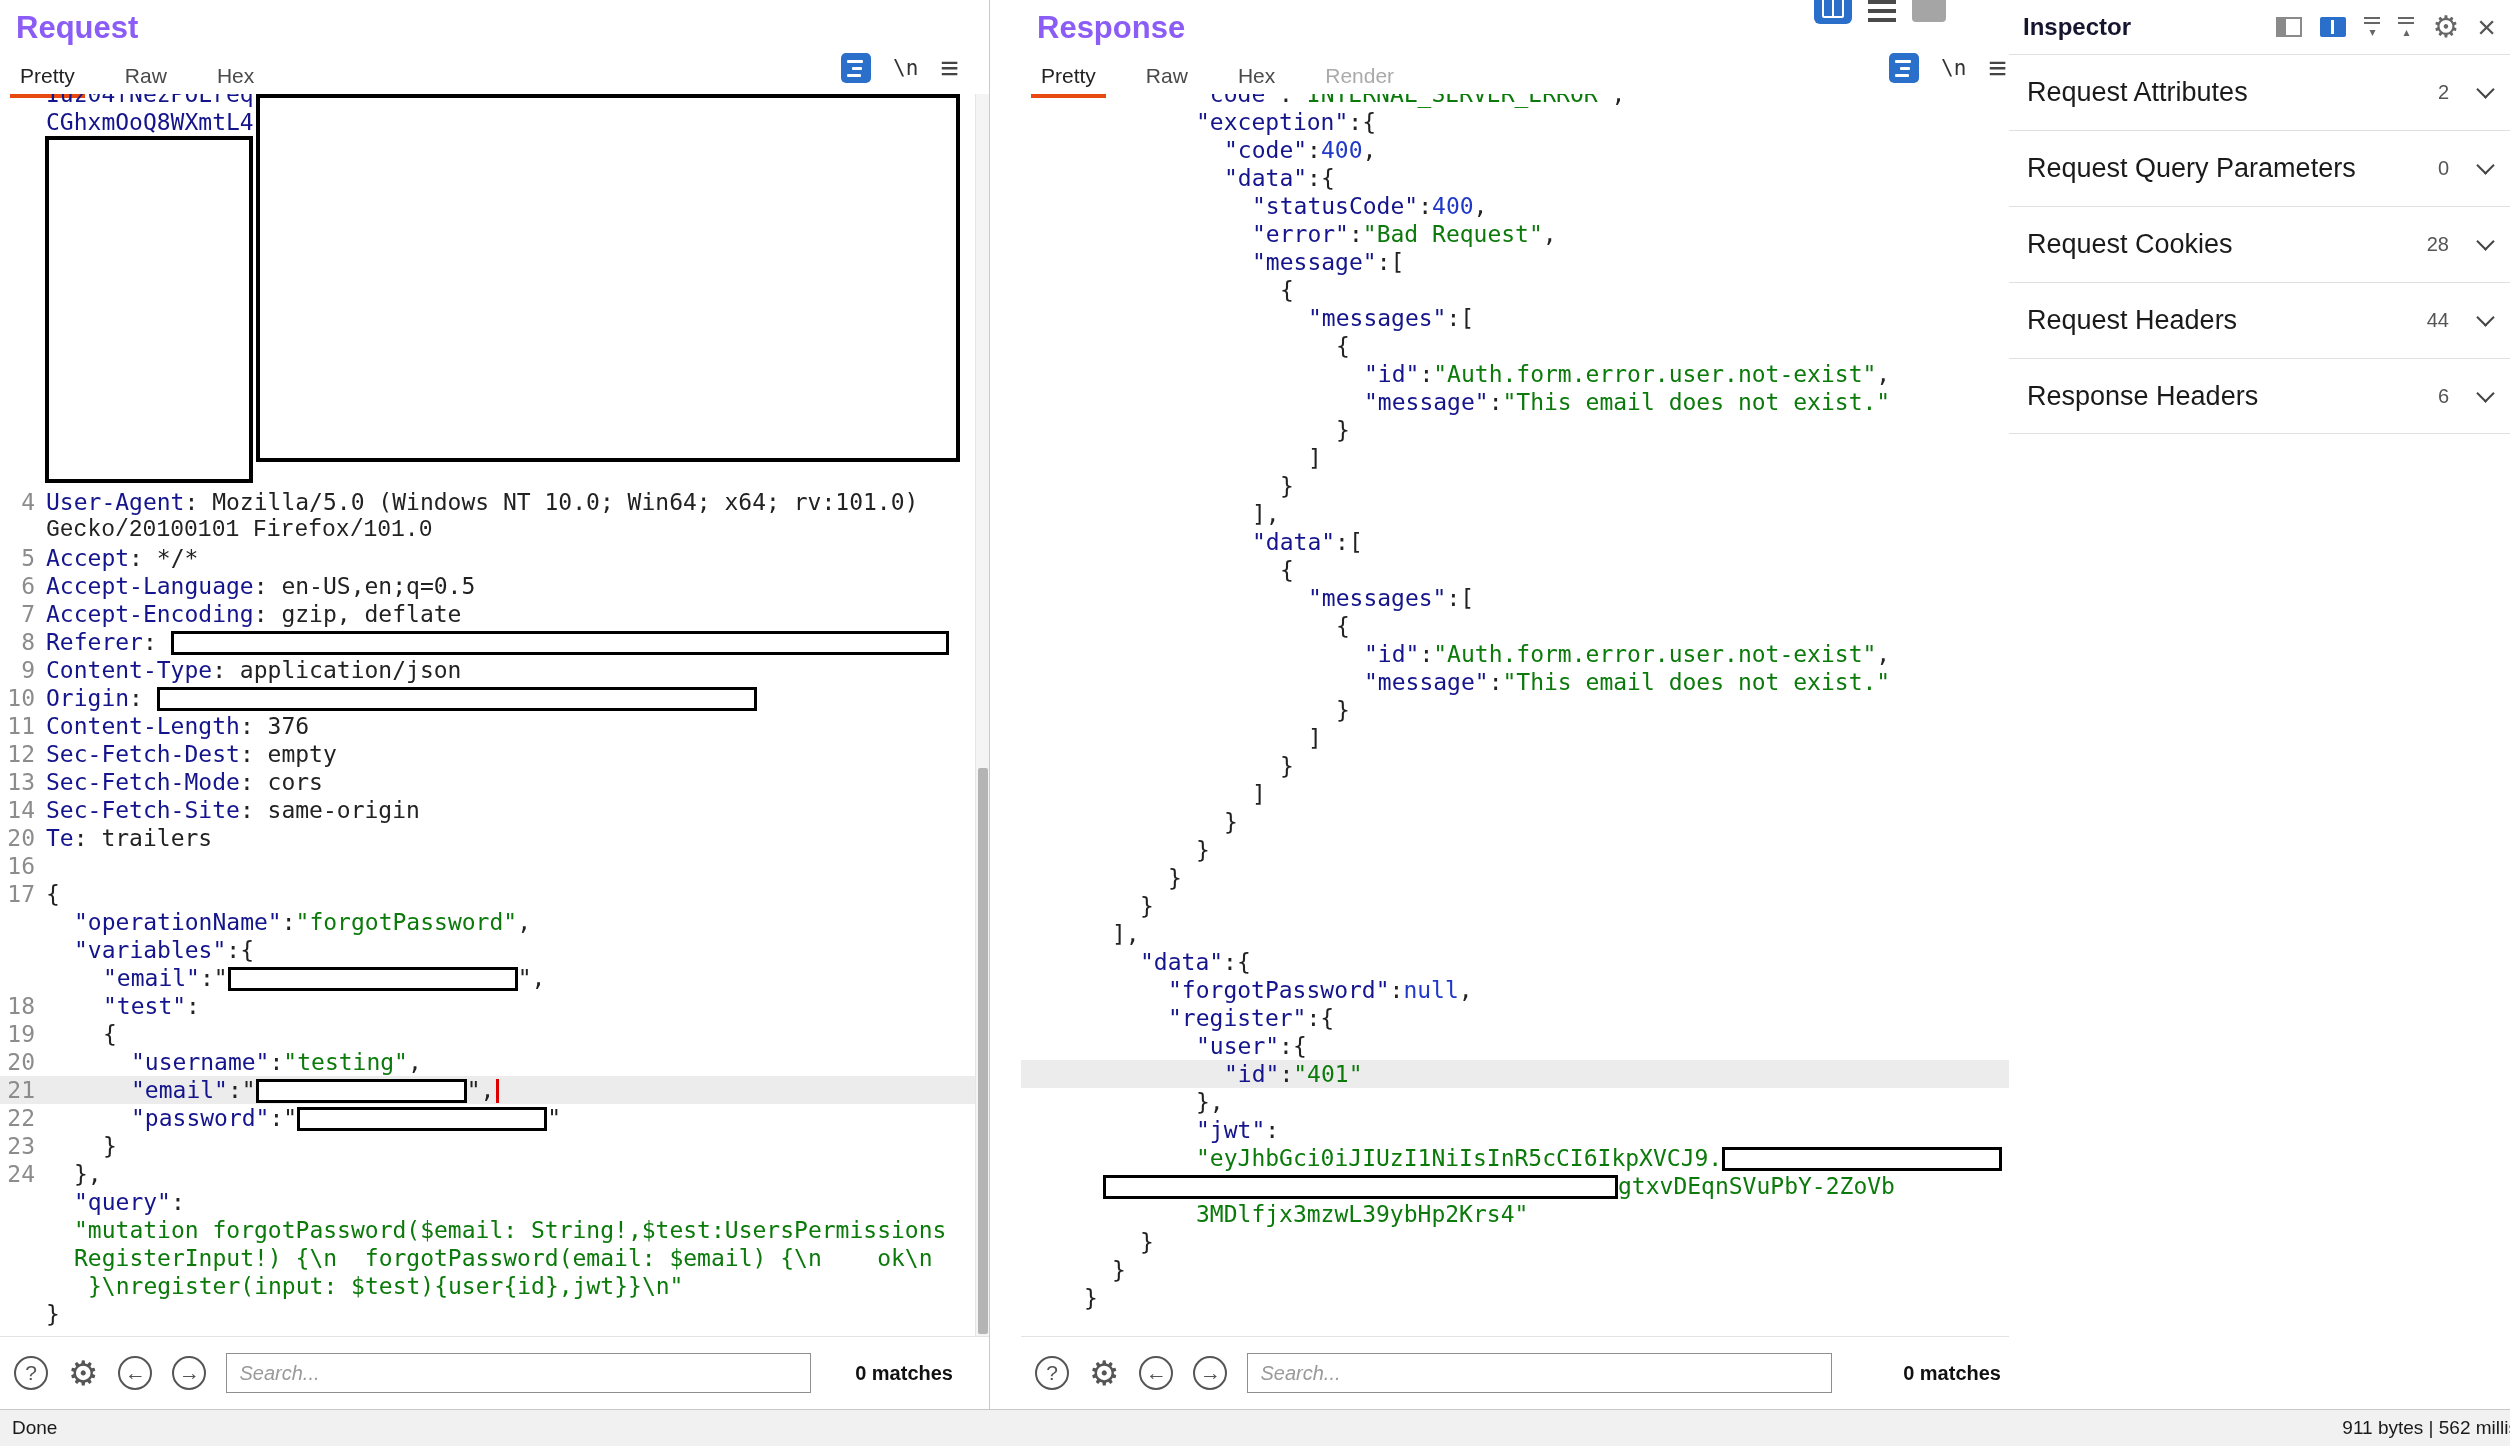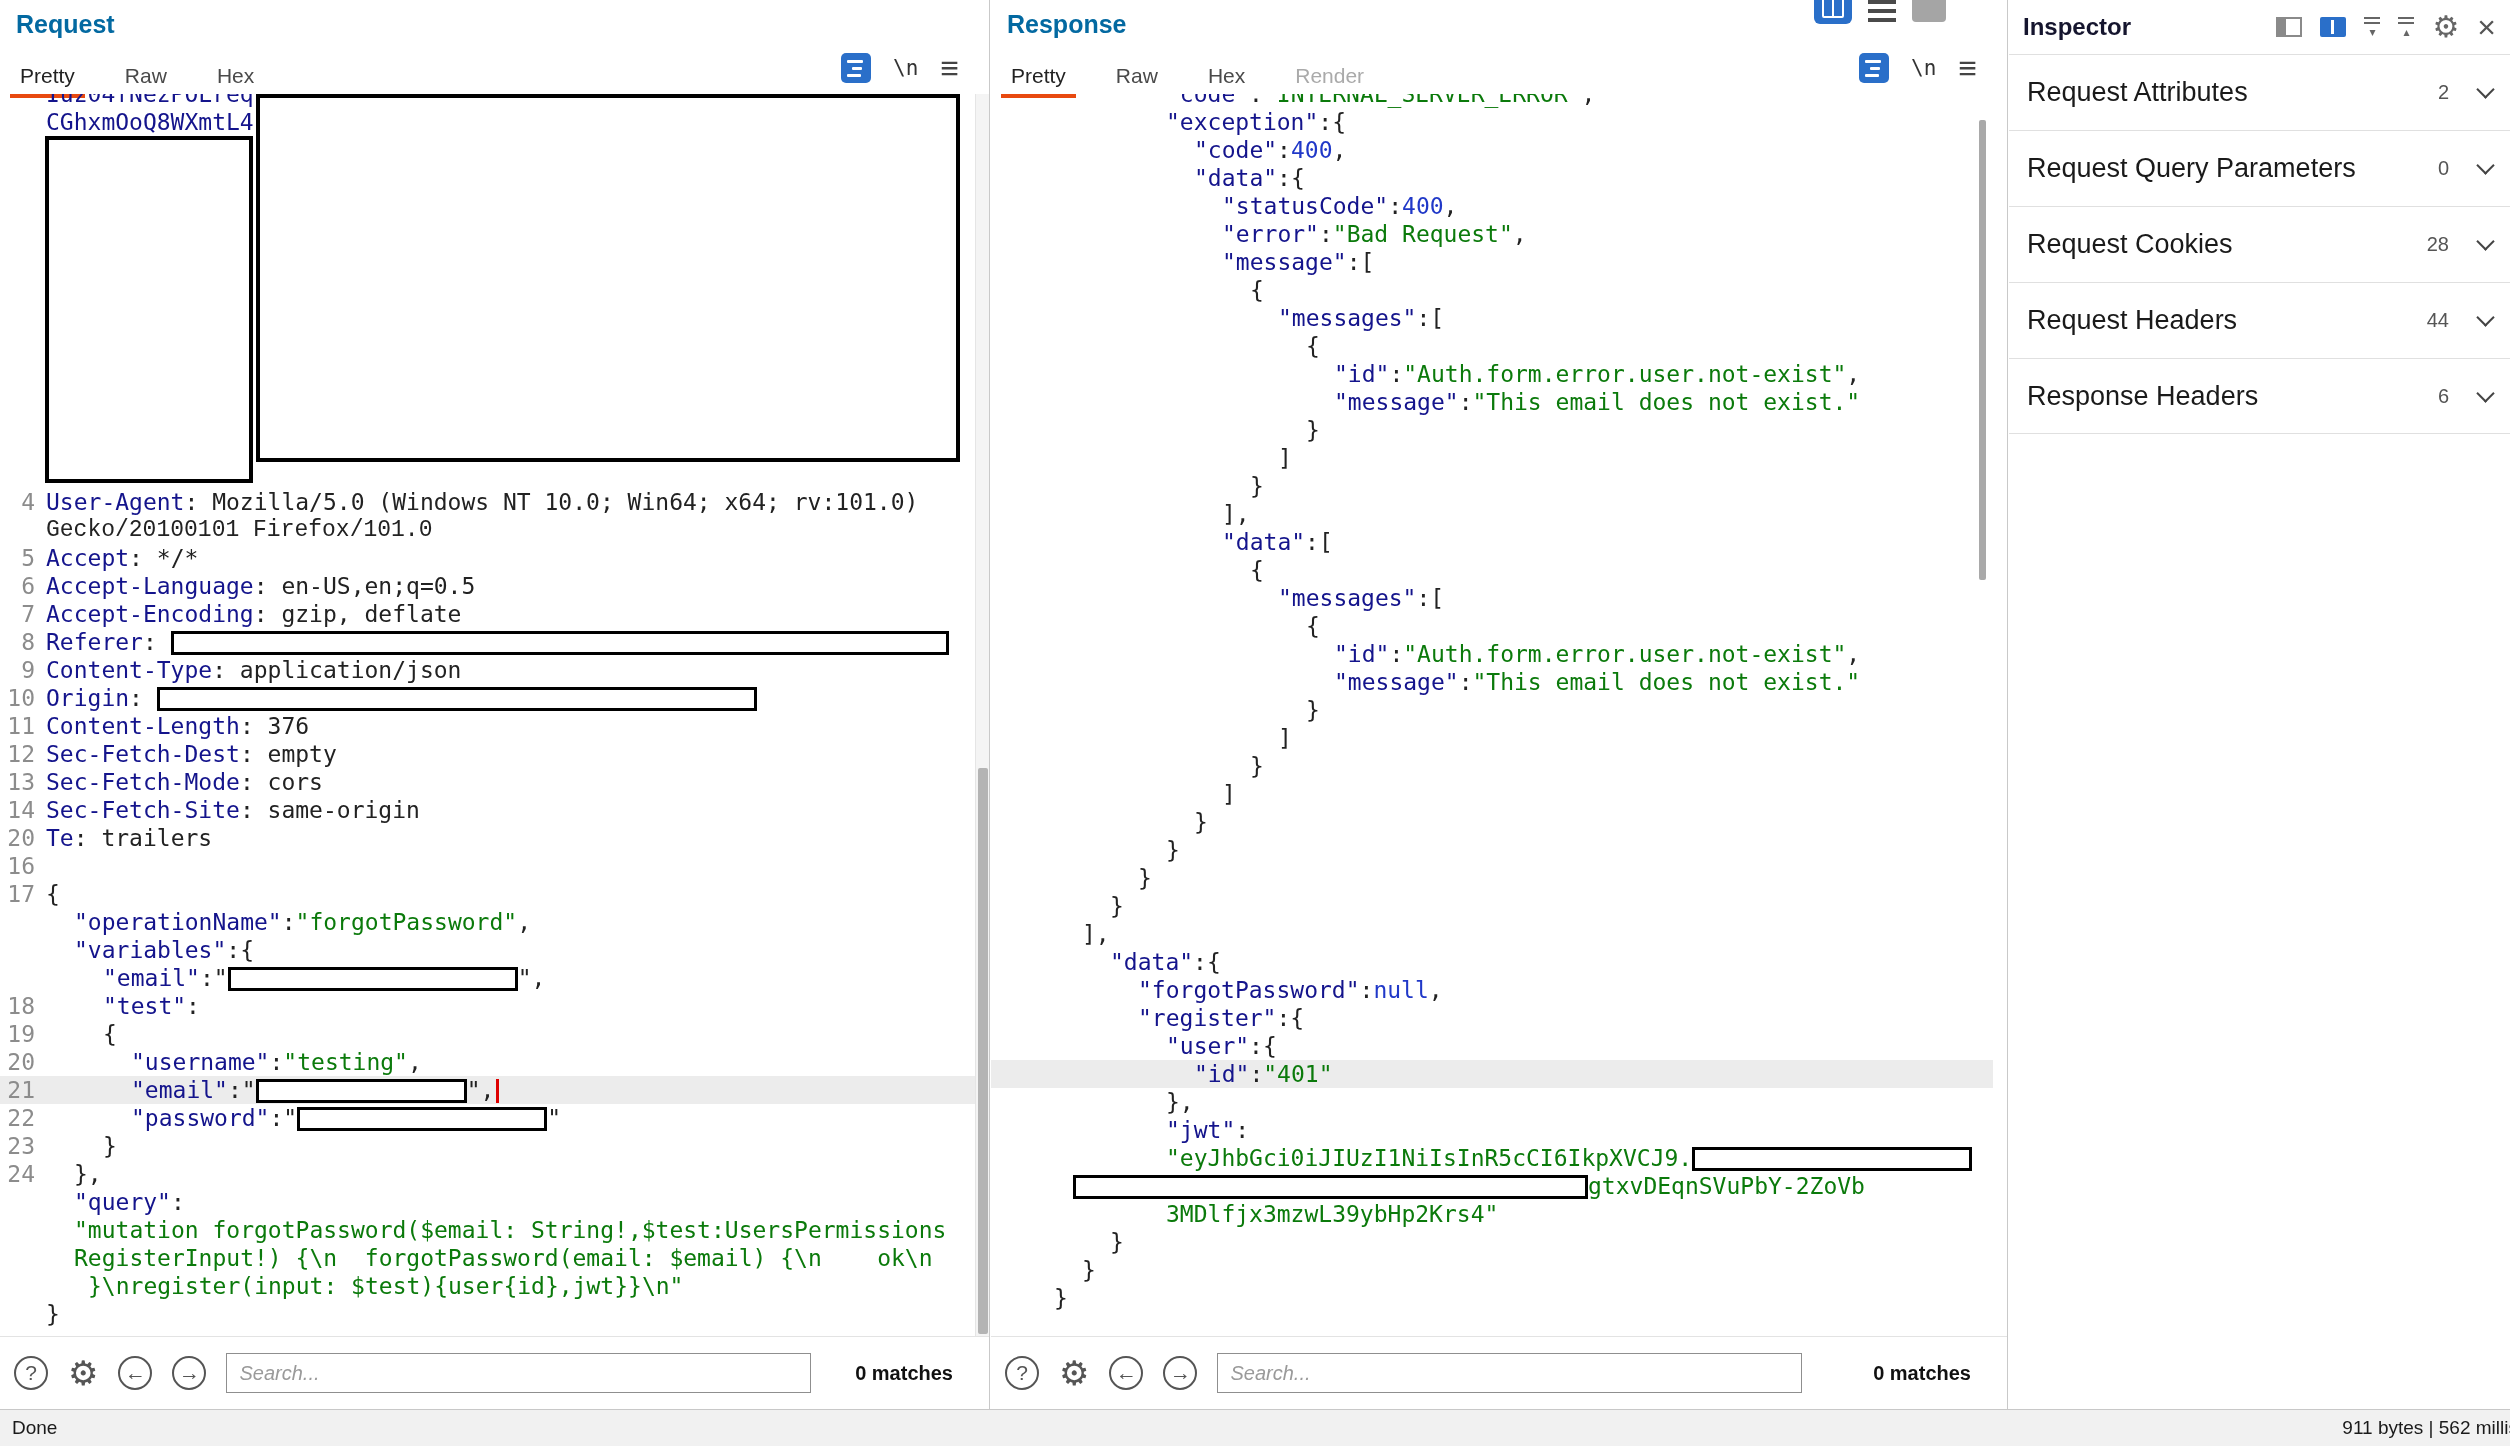--- a/index.html
+++ b/index.html
@@ -1,22 +1,22 @@
 <!DOCTYPE html>
 <html><head>
 <meta charset="utf-8">
 <style>
   *{margin:0;padding:0;box-sizing:border-box}
   html,body{overflow:hidden}
   body{width:2510px;height:1446px;position:relative;background:#fff;font-family:"Liberation Sans",sans-serif;color:#222}
   .panel{position:absolute;top:0;bottom:37px;background:#fff}
   #request-panel{left:0;width:990px;border-right:1px solid #c9c9c9}
-  #response-panel{left:991px;width:1017px;border-right:1px solid #c9c9c9}
+  #response-panel{left:1021px;width:1017px;border-right:1px solid #c9c9c9}
   #inspector-panel{left:2009px;width:501px}
-  .panel-title{position:absolute;top:10px;left:16px;font-size:25px;font-weight:bold;color:#0369a1}
+  .panel-title{position:absolute;top:10px;left:16px;font-size:31px;font-weight:bold;color:#8b5cf6}
   .tabs{position:absolute;top:56px;left:18px;height:40px;display:flex;gap:46px;align-items:center}
   .tab{font-size:21px;color:#4a4a4a;position:relative;padding:4px 2px}
   .tab.sel{color:#222}
   .tab.sel::after{content:"";position:absolute;left:-8px;right:-8px;bottom:-6px;height:4px;background:#e8490f}
   .tab.dis{color:#aaa}
   .tabicons{position:absolute;top:52px;right:30px;display:flex;gap:22px;align-items:center}
   .pretty-icon{width:30px;height:30px;background:#2a6fc9;border-radius:5px;display:flex;flex-direction:column;justify-content:center;gap:4px;padding-left:6px}
   .pretty-icon i{display:block;height:3px;background:#fff;border-radius:1px}
   .pretty-icon i:nth-child(1){width:16px}
   .pretty-icon i:nth-child(2){width:10px;margin-left:5px}

